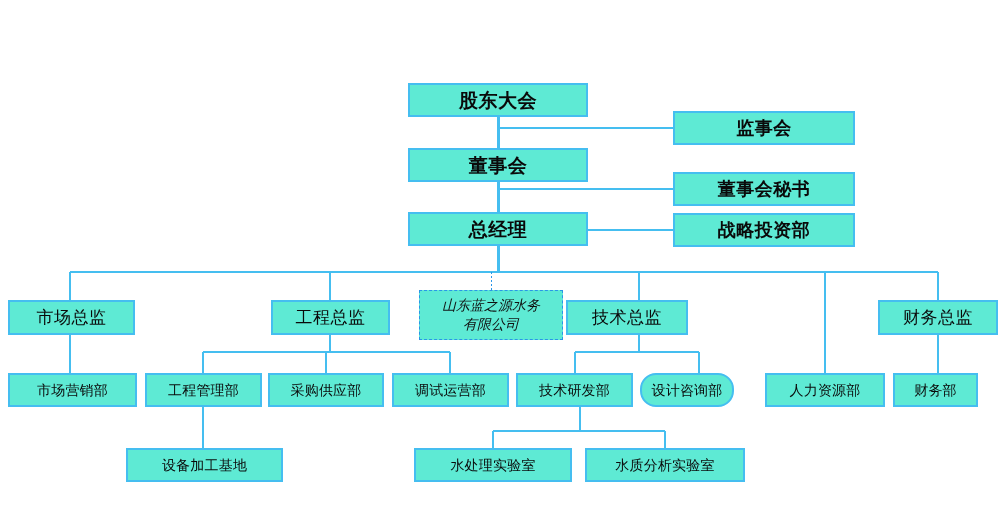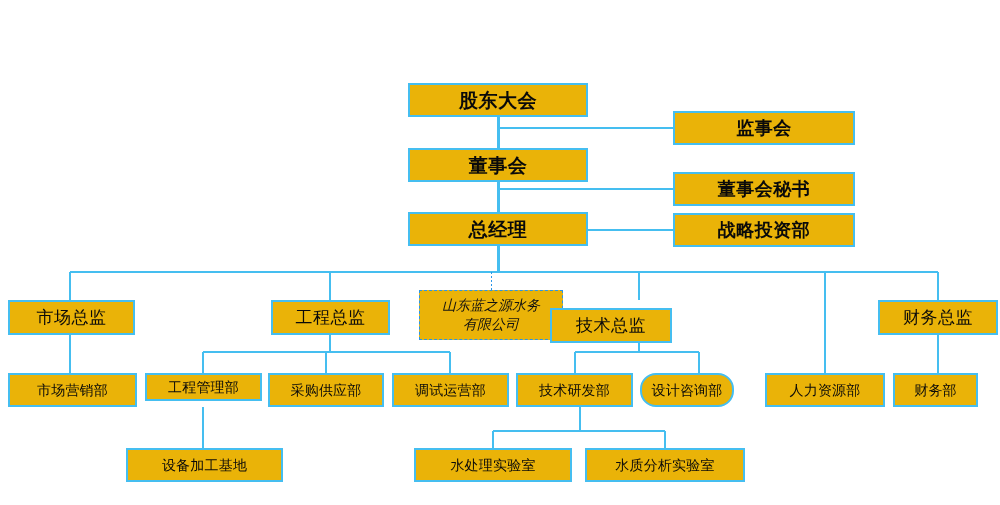--- a/index.html
+++ b/index.html
@@ -21,21 +21,21 @@
     left: 0;
     top: 0;
     width: 1000px;
     height: 505px;
     pointer-events: none;
   }
   .node {
     position: absolute;
     box-sizing: border-box;
     border: 2px solid #45bef0;
-    background: #eab308;
+    background: #5eead4;
     display: flex;
     align-items: center;
     justify-content: center;
     text-align: center;
     color: #0a0a0a;
     line-height: 1.18;
     white-space: pre-line;
   }
   .node.level-exec {
     font-size: 19px;
@@ -138,27 +138,27 @@
 
   <div class="node level-side" style="left:673px; top:213px; width:182px; height:34px;">战略投资部</div>
 
   <div class="node company-box" style="left:419px; top:290px; width:144px; height:50px;">山东蓝之源水务
 有限公司</div>
 
   <div class="node level-director" style="left:8px; top:300px; width:127px; height:35px;">市场总监</div>
 
   <div class="node level-director" style="left:271px; top:300px; width:119px; height:35px;">工程总监</div>
 
-  <div class="node level-director" style="left:550px; top:300px; width:122px; height:35px;margin-top:8px;">技术总监</div>
+  <div class="node level-director" style="left:566px; top:300px; width:122px; height:35px;">技术总监</div>
 
   <div class="node level-director" style="left:878px; top:300px; width:120px; height:35px;">财务总监</div>
 
   <div class="node level-dept" style="left:8px; top:373px; width:129px; height:34px;">市场营销部</div>
 
-  <div class="node level-dept" style="left:145px; top:373px; width:117px; height:28px;">工程管理部</div>
+  <div class="node level-dept" style="left:145px; top:373px; width:117px; height:34px;">工程管理部</div>
 
   <div class="node level-dept" style="left:268px; top:373px; width:116px; height:34px;">采购供应部</div>
 
   <div class="node level-dept" style="left:392px; top:373px; width:117px; height:34px;">调试运营部</div>
 
   <div class="node level-dept" style="left:516px; top:373px; width:117px; height:34px;">技术研发部</div>
 
   <div class="node level-dept" style="left:640px; top:373px; width:94px; height:34px;border-radius:16px;">设计咨询部</div>
 
   <div class="node level-dept" style="left:765px; top:373px; width:120px; height:34px;">人力资源部</div>

